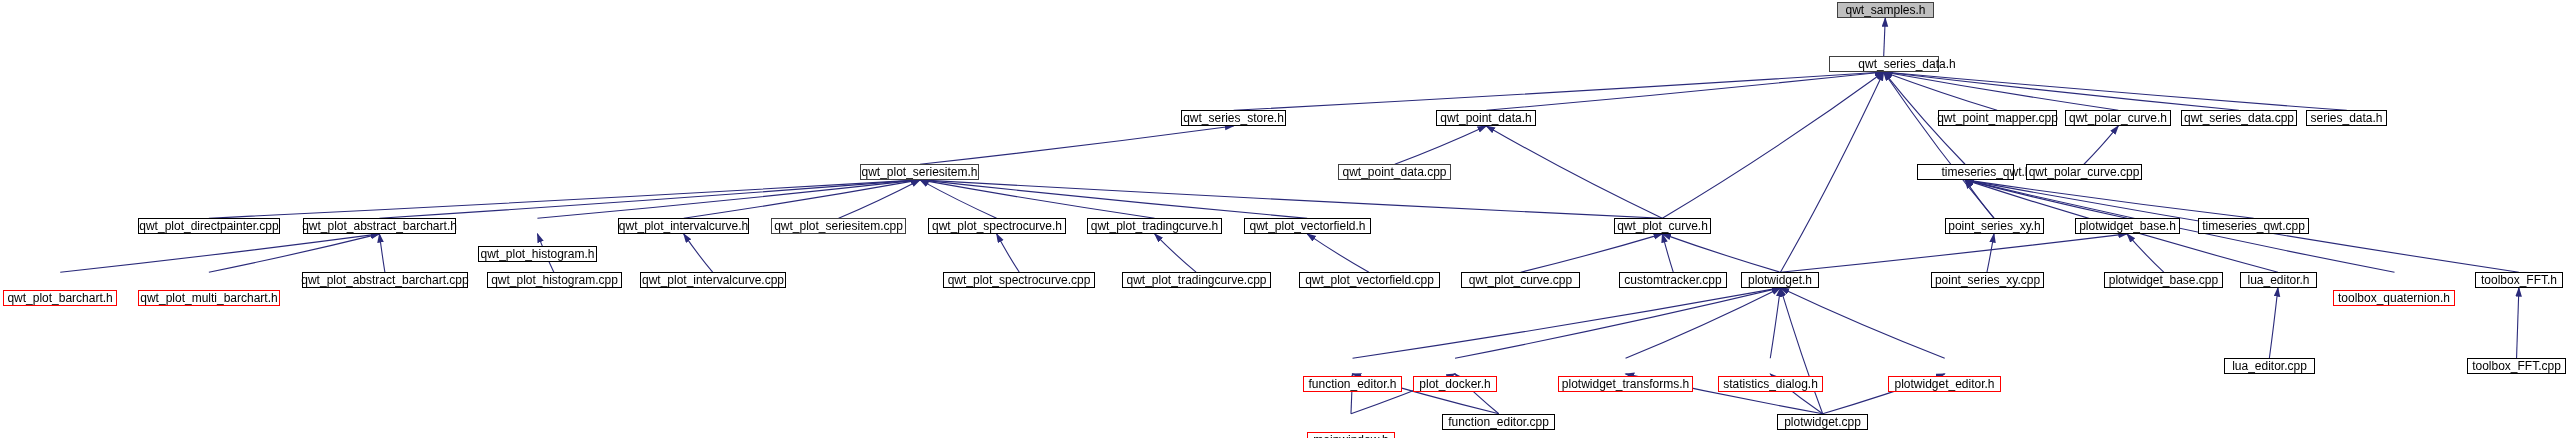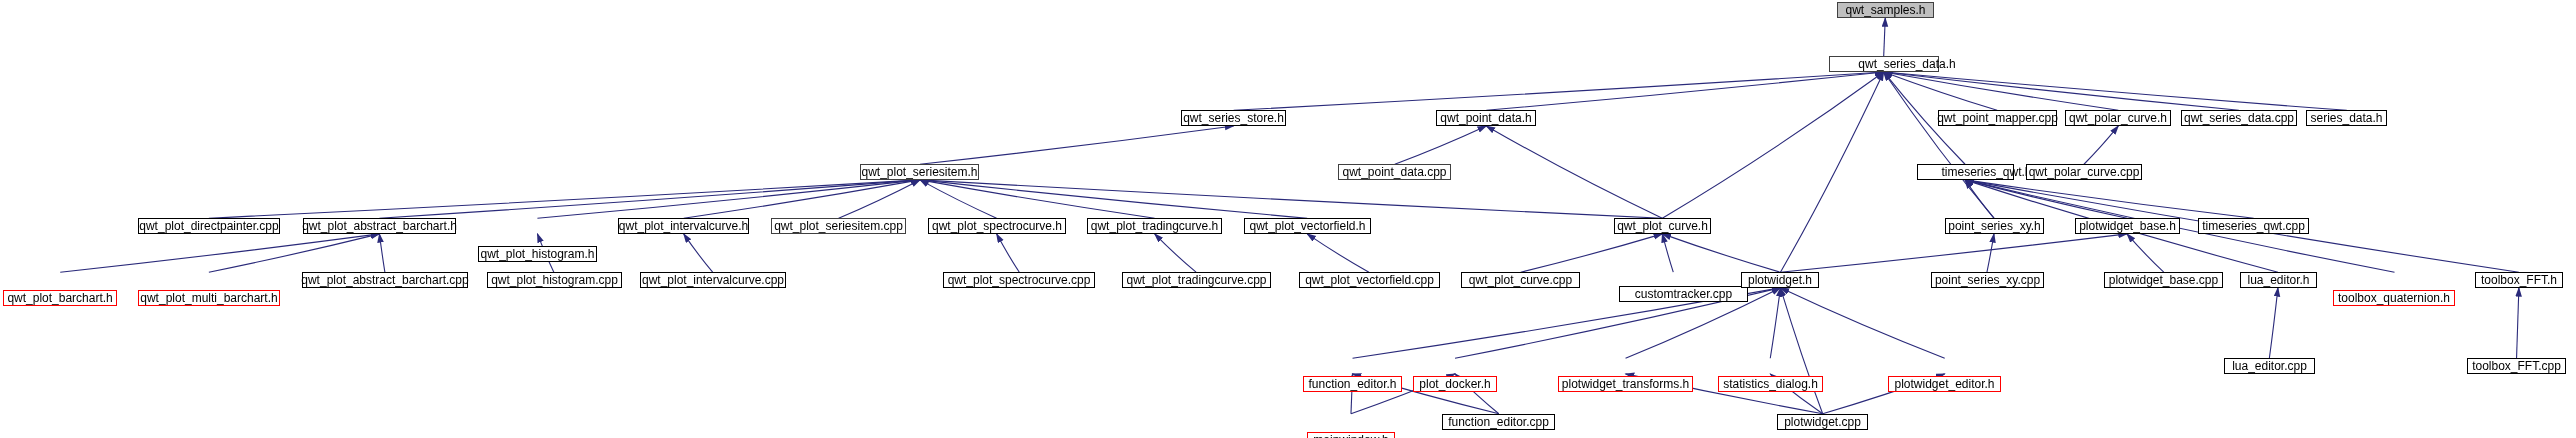--- a/index.html
+++ b/index.html
@@ -112,21 +112,21 @@
       <div class="node" style="left: 2198px; top: 218px; width: 111px;">timeseries_qwt.cpp</div>
       <div class="node red" style="left: 3.1px; top: 272px; width: 114px;">qwt_plot_barchart.h</div>
       <div class="node red" style="left: 138px; top: 272px; width: 142px;">qwt_plot_multi_barchart.h</div>
       <div class="node" style="left: 302px; top: 272px; width: 166px;">qwt_plot_abstract_barchart.cpp</div>
       <div class="node" style="left: 487px; top: 272px; width: 135px;">qwt_plot_histogram.cpp</div>
       <div class="node" style="left: 640px; top: 272px; width: 146px;">qwt_plot_intervalcurve.cpp</div>
       <div class="node" style="left: 943px; top: 272px; width: 152px;">qwt_plot_spectrocurve.cpp</div>
       <div class="node" style="left: 1122px; top: 272px; width: 149px;">qwt_plot_tradingcurve.cpp</div>
       <div class="node" style="left: 1299px; top: 272px; width: 141px;">qwt_plot_vectorfield.cpp</div>
       <div class="node" style="left: 1461px; top: 272px; width: 119px;">qwt_plot_curve.cpp</div>
-      <div class="node" style="left: 1619px; top: 272px; width: 129px; margin-top: 14px;">customtracker.cpp</div>
+      <div class="node" style="left: 1619px; top: 272px; width: 108px;">customtracker.cpp</div>
       <div class="node" style="left: 1741px; top: 272px; width: 78px;">plotwidget.h</div>
       <div class="node" style="left: 1931px; top: 272px; width: 113px;">point_series_xy.cpp</div>
       <div class="node" style="left: 2104px; top: 272px; width: 119px;">plotwidget_base.cpp</div>
       <div class="node" style="left: 2240px; top: 272px; width: 77px;">lua_editor.h</div>
       <div class="node red" style="left: 2333px; top: 272px; width: 122px;">toolbox_quaternion.h</div>
       <div class="node" style="left: 2475px; top: 272px; width: 88px;">toolbox_FFT.h</div>
       <div class="node red" style="left: 1303px; top: 358px; width: 99px;">function_editor.h</div>
       <div class="node red" style="left: 1413px; top: 358px; width: 84px;">plot_docker.h</div>
       <div class="node red" style="left: 1558px; top: 358px; width: 135px;">plotwidget_transforms.h</div>
       <div class="node red" style="left: 1718px; top: 358px; width: 105px;">statistics_dialog.h</div>

